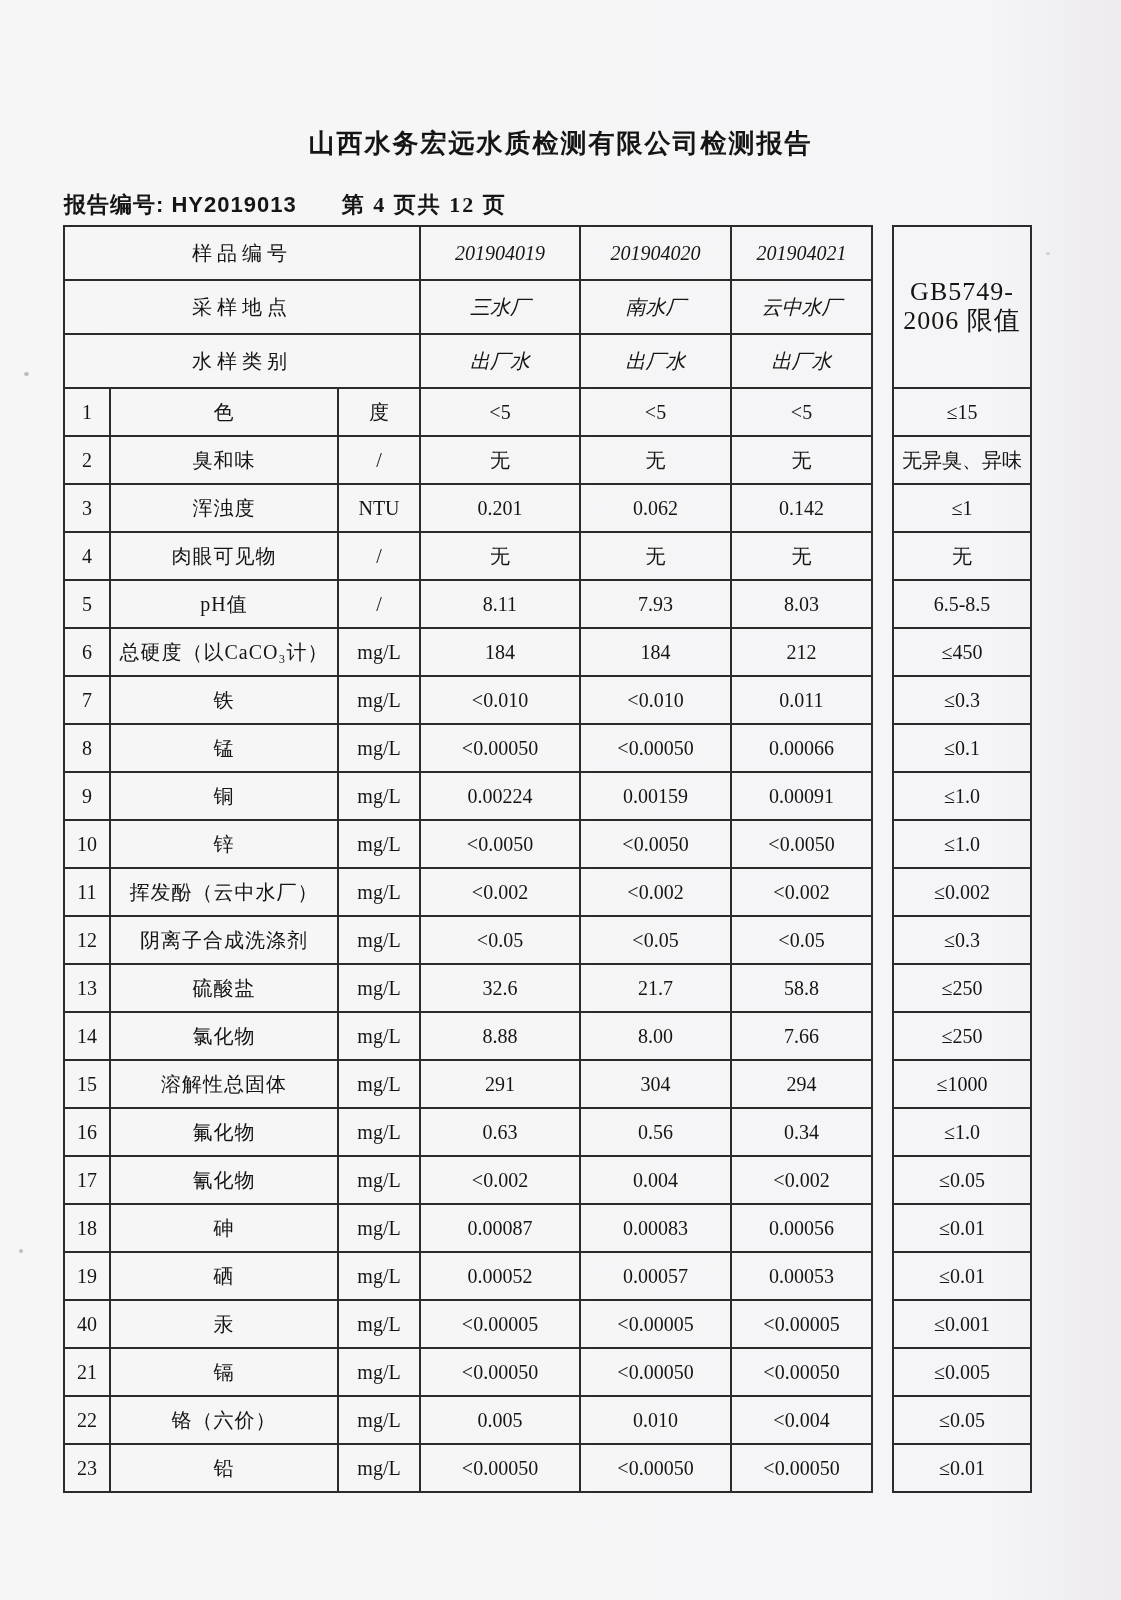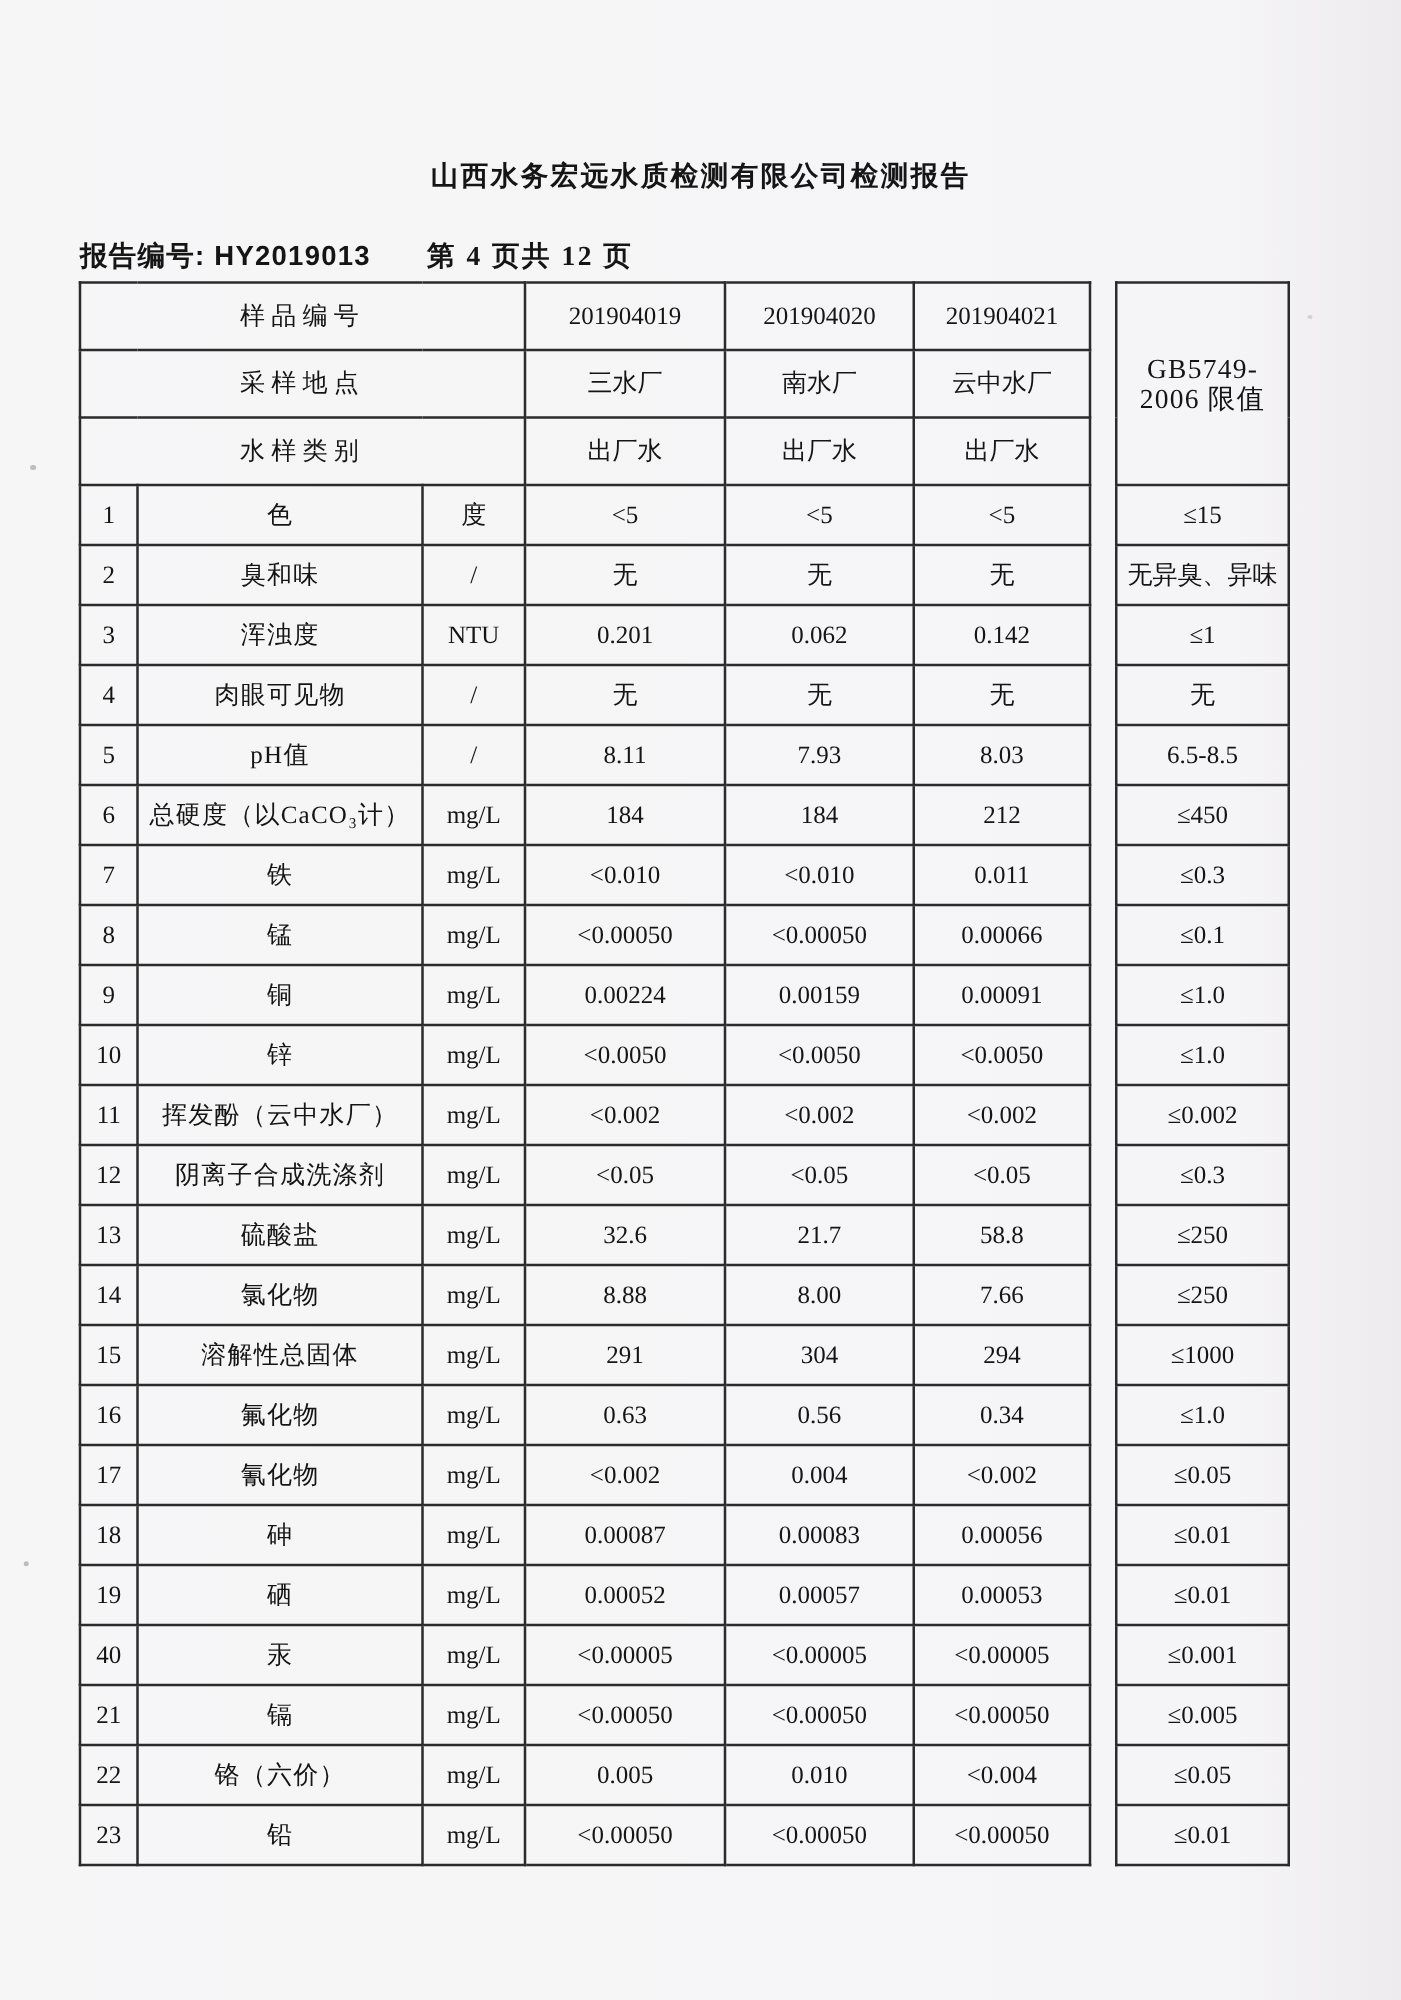--- a/index.html
+++ b/index.html
@@ -9,21 +9,21 @@
     font-family:"Liberation Serif", serif;
     color:#151515;
     position:relative;
     overflow:hidden;
   }
   .page{position:absolute;inset:0;}
   .title{
     position:absolute;top:126px;left:0;width:100%;
     text-align:center;
     font-family:"Liberation Sans", sans-serif;
-    font-weight:700;font-size:22px;letter-spacing:2px;
+    font-weight:700;font-size:26px;letter-spacing:2px;
   }
   .meta{
     position:absolute;top:190px;left:64px;right:88px;
     display:flex;justify-content:flex-start;align-items:flex-end;
   }
   .meta .report-no{
     font-family:"Liberation Sans", sans-serif;
     font-weight:700;font-size:22px;letter-spacing:1px;
   }
   .meta .page-ind{
@@ -36,29 +36,29 @@
   table.report td{
     border:2px solid #2b2b2b;
     padding:0;text-align:center;vertical-align:middle;
     font-size:20px;line-height:1.1;
     overflow:hidden;white-space:nowrap;
   }
   table.report td.gap{border:none;background:transparent;}
   tr.hdr{height:54px;}
   tr.datarow{height:48px;}
   td.hdr-label{font-size:21px;letter-spacing:5px;}
-  td.hdr-val{font-size:21px;}
+  td.hdr-val{font-size:21px;font-style:italic;}
   td.c-name{text-align:left;padding-left:12px;letter-spacing:1px;}
   td.c-no{font-size:20px;}
   td.c-unit{font-size:19px;}
   td.c-val{font-size:20px;}
   td.c-limit{font-size:20px;}
   td.limit-hdr div{
     display:flex;flex-direction:column;justify-content:space-around;
-    height:100%;font-size:22px;letter-spacing:1px;
+    height:100%;font-size:26px;letter-spacing:1px;
   }
   .speck{position:absolute;background:#9a9499;border-radius:50%;opacity:.6;}
   .speck1{left:24px;top:372px;width:5px;height:4px;}
   .speck2{left:19px;top:1249px;width:4px;height:4px;}
   .speck3{left:1046px;top:252px;width:4px;height:3px;opacity:.35;}
 </style>
 </head>
 <body>
 
 <div class="page">

